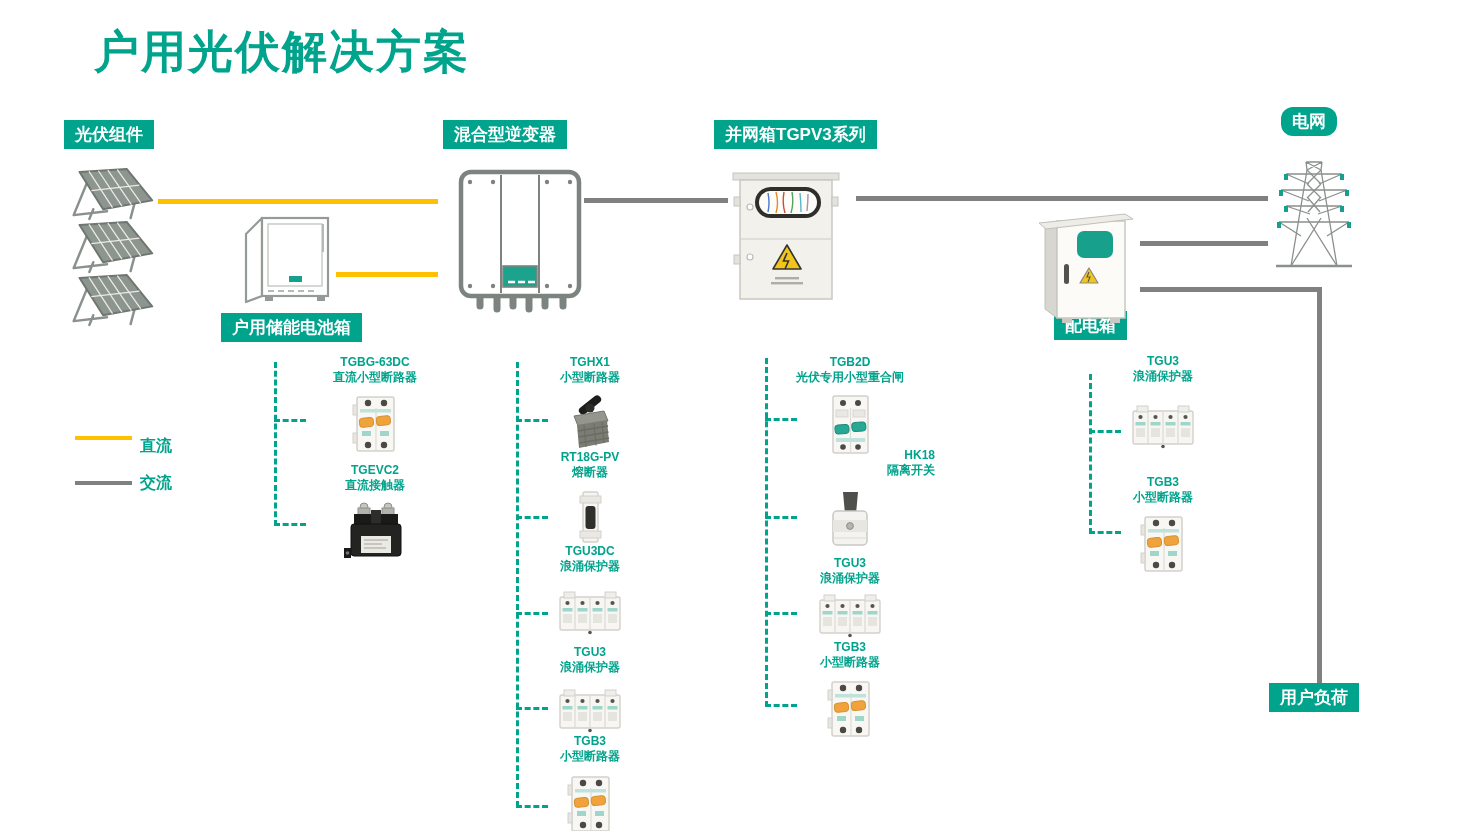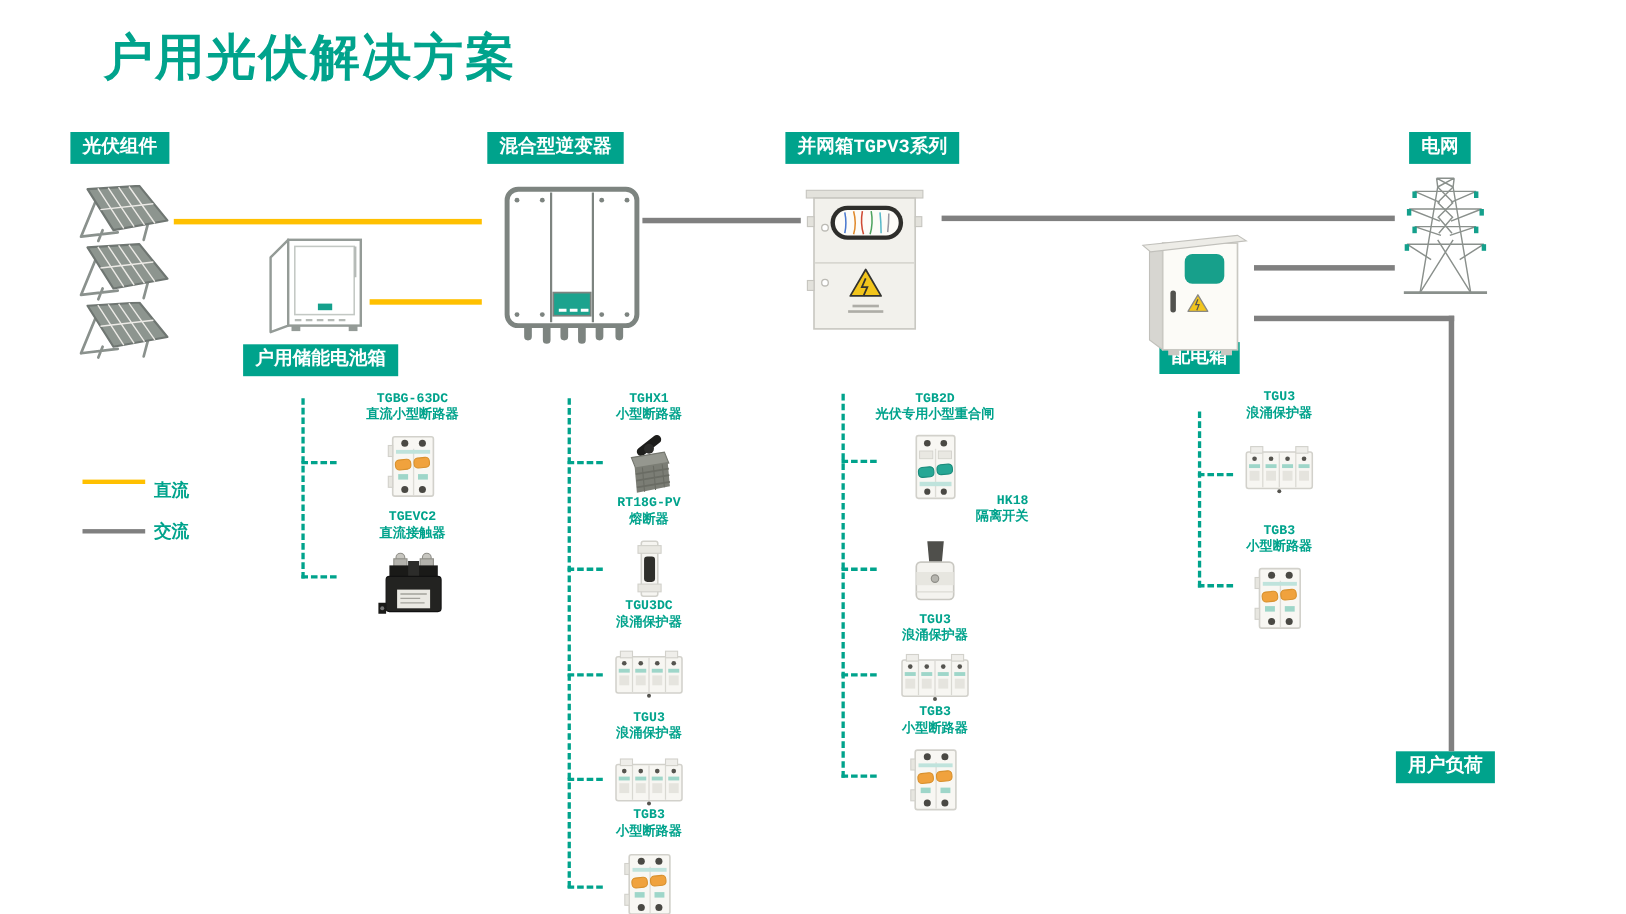--- a/index.html
+++ b/index.html
@@ -1,17 +1,17 @@
 <!DOCTYPE html>
 <html><head>
 <meta charset="utf-8">
 <style>
   html,body{margin:0;padding:0;background:#fff;}
   .stage{position:relative;width:1478px;height:831px;background:#ffffff;overflow:hidden;
-         font-family:Liberation Mono, monospace;}
+         font-family:Liberation Sans, sans-serif;}
   .title{position:absolute;left:94px;top:22px;margin:0;font-size:45px;font-weight:bold;
          color:#00A38C;letter-spacing:2px;white-space:nowrap;}
   .chip{position:absolute;background:#00A38C;color:#ffffff;font-size:17px;font-weight:bold;
         padding:4px 11px;white-space:nowrap;line-height:1.25;}
   .hline{position:absolute;height:5px;}
   .vline{position:absolute;width:5px;}
   .dc{background:#FFC000;}
   .ac{background:#808080;}
   .vdash{position:absolute;width:0;border-left:3px dashed #00A38C;}
   .hdash{position:absolute;width:32px;height:0;border-top:3px dashed #00A38C;}
@@ -212,21 +212,21 @@
   </symbol>
 </svg>
 
 <div class="stage">
 
   <h1 class="title">户用光伏解决方案</h1>
 
   <div class="chip" style="left:64px;top:120px;">光伏组件</div>
   <div class="chip" style="left:443px;top:120px;">混合型逆变器</div>
   <div class="chip" style="left:702px;top:120px;margin-left:12px;">并网箱TGPV3系列</div>
-  <div class="chip" style="left:1281px;top:120px;">电网</div>
+  <div class="chip" style="left:1281px;top:107px;border-radius:12px;">电网</div>
   <div class="chip" style="left:221px;top:313px;">户用储能电池箱</div>
   <div class="chip" style="left:1054px;top:311px;">配电箱</div>
   <div class="chip" style="left:1269px;top:683px;">用户负荷</div>
 
   <div class="hline dc" style="left:158px;top:199px;width:280px;"></div>
   <div class="hline dc" style="left:336px;top:272px;width:102px;"></div>
   <div class="hline ac" style="left:584px;top:198px;width:144px;"></div>
   <div class="hline ac" style="left:856px;top:196px;width:412px;"></div>
   <div class="hline ac" style="left:1140px;top:241px;width:128px;"></div>
   <div class="hline ac" style="left:1140px;top:287px;width:182px;"></div>

